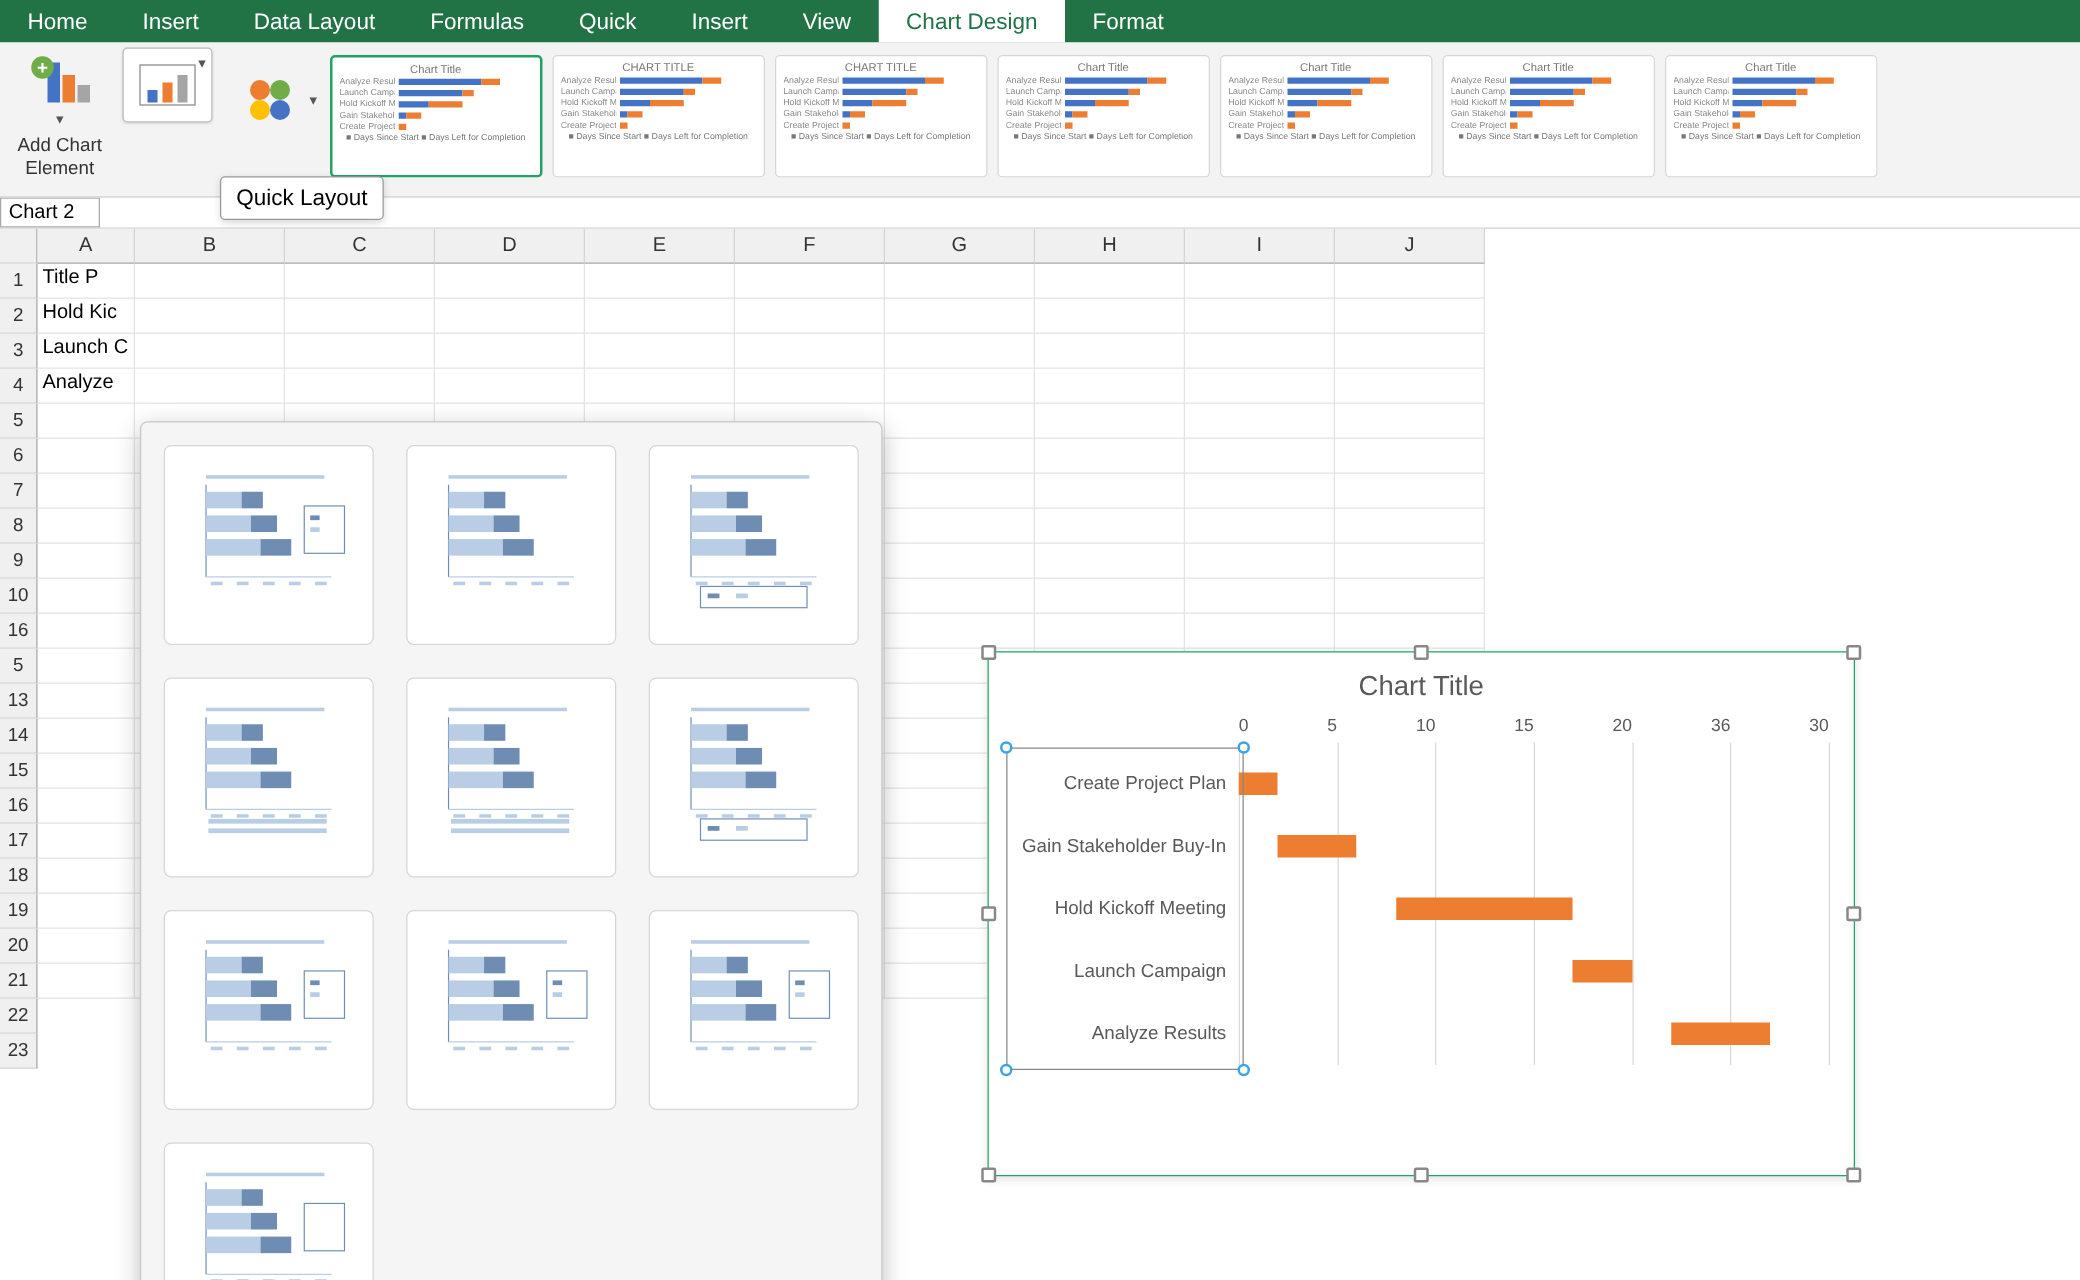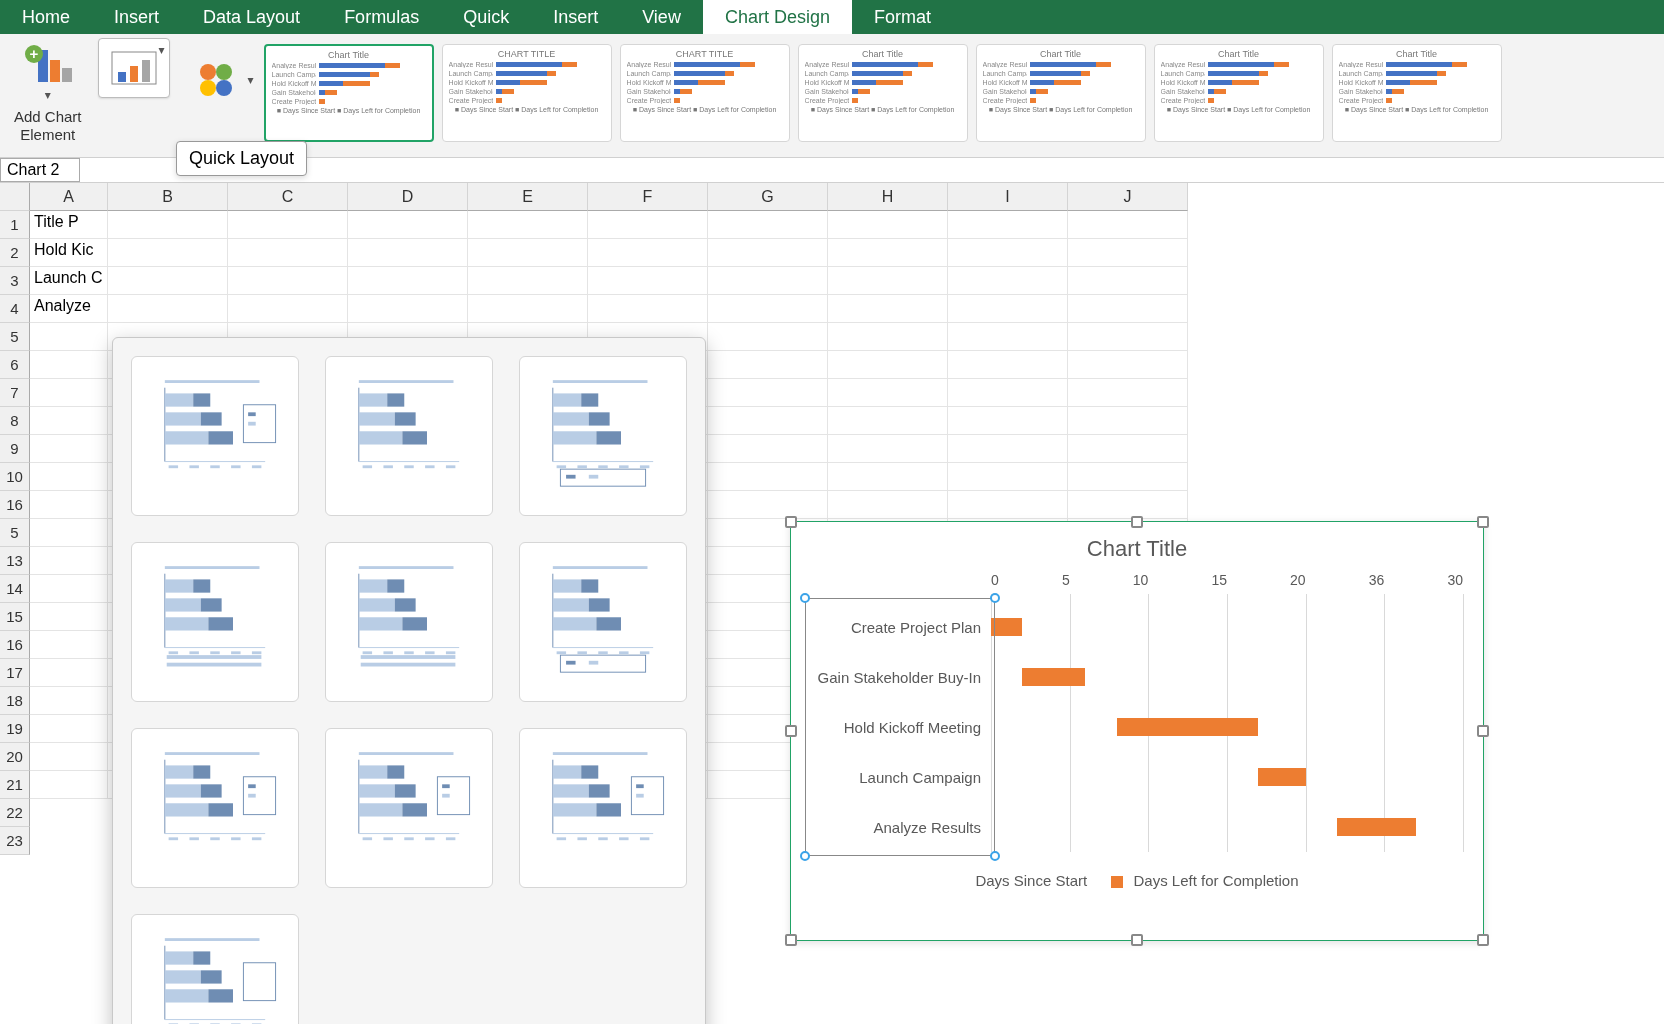--- a/index.html
+++ b/index.html
@@ -871,25 +871,20 @@
           <div class="cat-row">
             <div class="cat-label">Launch Campaign</div>
             <div class="bar" style="left: 56.6667%; width: 10%;"></div>
           </div>
           <div class="cat-row">
             <div class="cat-label">Analyze Results</div>
             <div class="bar" style="left: 73.3333%; width: 16.6667%;"></div>
           </div>
         </div>
       </div>
-    <div class="chart-legend">
-      <span>Days Since Start</span>
-      <span class="legend-sq"></span>
-      <span>Days Left for Completion</span>
-    </div>
 
     <div class="inner-sel" style="left:14px;top:76px;width:190px;height:258px;">
       <div class="inner-handle" style="left:-6px;top:-6px;"></div>
       <div class="inner-handle" style="right:-6px;top:-6px;"></div>
       <div class="inner-handle" style="left:-6px;bottom:-6px;"></div>
       <div class="inner-handle" style="right:-6px;bottom:-6px;"></div>
     </div>
   <div class="sel-handle" style="left: -6px; top: -6px;"></div>
       <div class="sel-handle" style="left: 50%; top: -6px; transform: translateX(-50%);"></div>
       <div class="sel-handle" style="left: calc(100% - 6px); top: -6px;"></div>

